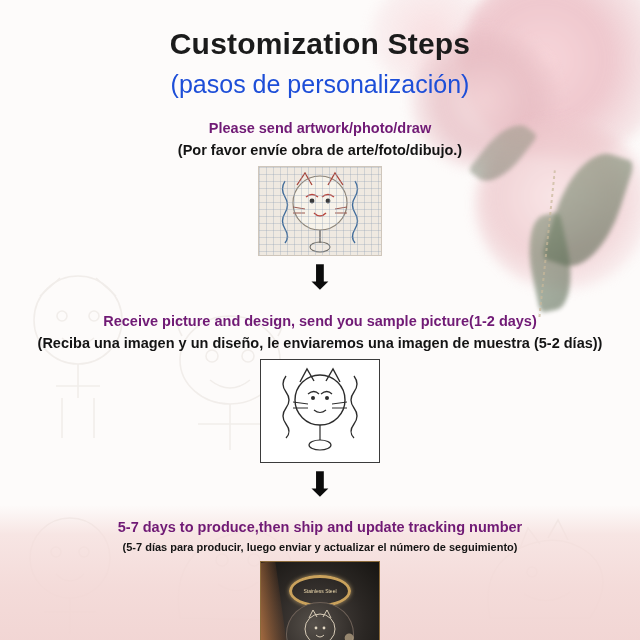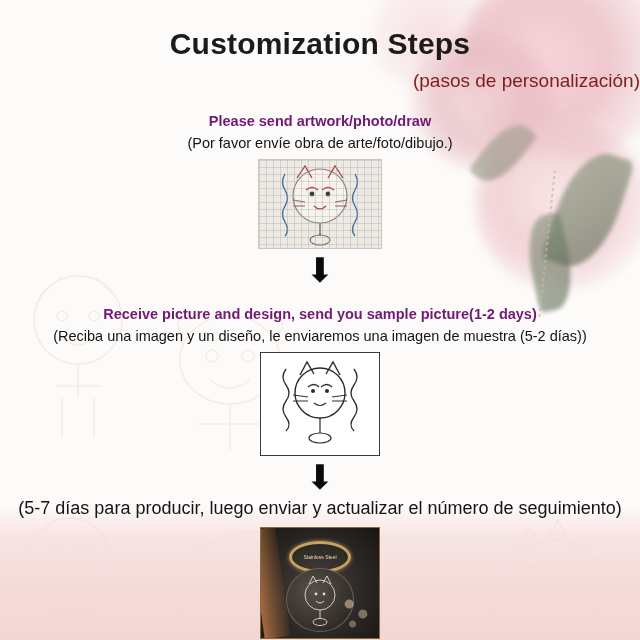--- a/index.html
+++ b/index.html
@@ -83,36 +83,36 @@
   }
 
   .title {
     font-size: 30px;
     font-weight: bold;
     color: #1b1b1b;
     padding-top: 27px;
     letter-spacing: .2px;
   }
   .subtitle {
-    font-size: 19px;
-    color: #7f1d1d;
+    font-size: 25px;
+    color: #1d4ed8;
     margin-top: 9px;
-    text-align: right;
   }
 
   .step-en {
     color: #701a75;
     font-weight: bold;
     font-size: 14.5px;
     margin-top: 21px;
   }
   .step-es {
     color: #141414;
     font-size: 14.5px;
     margin-top: 6px;
+    font-weight: bold;
   }
 
   .arrow {
     font-size: 34px;
     line-height: 30px;
     color: #0b0b0b;
     margin: 6px 0 2px;
     font-family: "DejaVu Sans", sans-serif;
   }
 
@@ -180,21 +180,21 @@
                 radial-gradient(circle at 40% 80%, rgba(230,205,165,.40) 0 3px, rgba(0,0,0,0) 4px);
   }
   .p3-strap {
     position: absolute;
     left: -4px; top: 0; width: 26px; height: 110px;
     background: linear-gradient(to right, rgba(188,120,70,.85), rgba(120,70,40,.2));
     transform: rotate(-8deg);
   }
 
   .last-en { margin-top: 20px; }
-  .last-es { font-size: 18px; }
+  .last-es { font-size: 11px; }
 </style>
 </head>
 <body>
 
 <div class="bg-root">
   <div class="floral f4"></div>
   <div class="floral f1"></div>
   <div class="floral f2"></div>
   <div class="floral f3"></div>
   <div class="leaf l3"></div>
@@ -289,20 +289,21 @@
         <path d="M58 65 L58 80" stroke="#2c2c2c" stroke-width="1.2"></path>
         <ellipse cx="58" cy="85" rx="11" ry="5" fill="none" stroke="#2c2c2c" stroke-width="1.2"></ellipse>
         <path d="M24 16 q-6 8 0 16 q6 8 0 16 q-6 8 0 16 q6 8 0 14" fill="none" stroke="#2c2c2c" stroke-width="1.3"></path>
         <path d="M92 16 q6 8 0 16 q-6 8 0 16 q6 8 0 16 q-6 8 0 14" fill="none" stroke="#2c2c2c" stroke-width="1.3"></path>
       </svg>
     </div>
   </div>
 
   <div class="arrow">⬇</div>
 
+  <div class="step-en last-en">5-7 days to produce,then ship and update tracking number</div>
   <div class="step-es last-es">(5-7 días para producir, luego enviar y actualizar el número de seguimiento)</div>
 
   <div class="img-wrap">
     <div class="photo3">
       <div class="p3-strap"></div>
       <div class="p3-ring">
         <small>Stainless Steel</small>
       </div>
       <div class="p3-disc">
         <svg width="66" height="62" viewBox="0 0 66 62">

